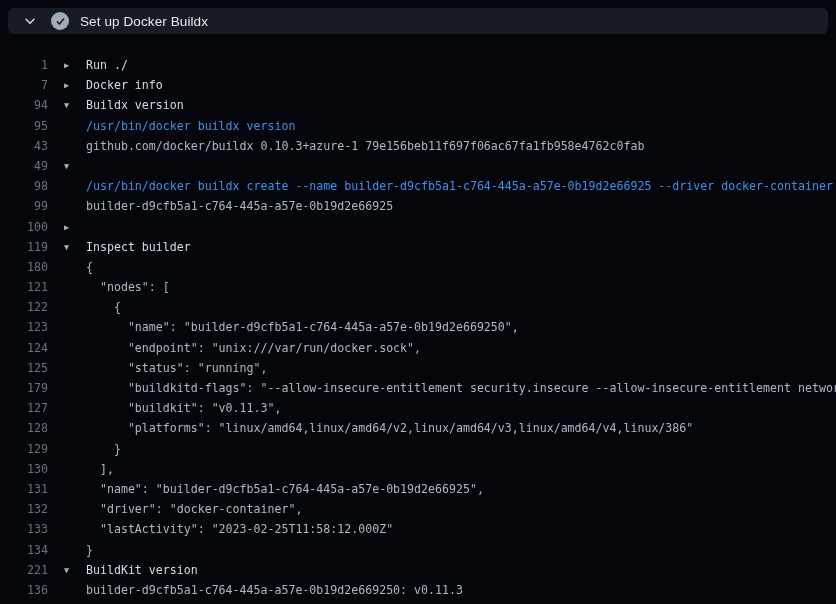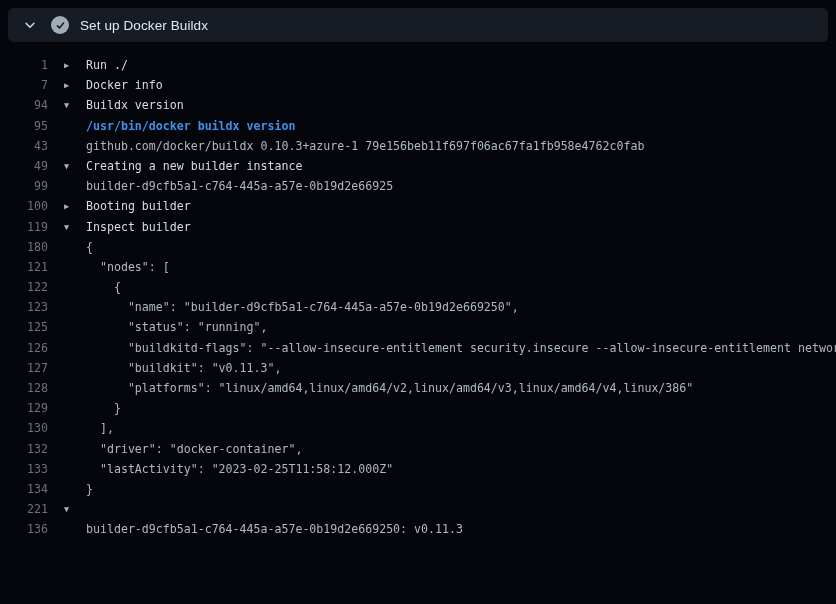--- a/index.html
+++ b/index.html
@@ -6,21 +6,21 @@
   html, body { width: 836px; height: 604px; overflow: hidden; }
   body {
     background: #04060c;
     font-family: "Liberation Sans", sans-serif;
   }
 
   
   .step-header {
     position: absolute;
     left: 8px; top: 8px;
-    width: 820px; height: 34px;
+    width: 820px; height: 26px;
     background: #171c24;
     border-radius: 6px;
     display: flex;
     align-items: center;
     padding-left: 14px;
     cursor: pointer;
   }
   .chev {
     width: 16px; height: 16px;
     display: inline-flex; align-items: center; justify-content: center;
@@ -69,21 +69,21 @@
   .arrow {
     flex: none;
     width: 16px;
     margin-left: 16px;
     font-size: 8.5px;
     color: #a7b1bb;
     text-align: left;
   }
   .txt { flex: none; white-space: pre; padding-left: 6px; }
   .txt.group { color: #d6dde5; cursor: pointer; }
-  .txt.command { color: #4090e8; font-weight: bold; }
+  .txt.command { color: #4090e8; font-weight: normal; }
   .txt.output { color: #aeb9c2; }
 </style>
 </head>
 <body>
 
 <div class="step-header">
   <span class="chev">
     <svg width="14" height="14" viewBox="0 0 16 16" fill="none">
       <path d="M3.5 6l4.5 4.5L12.5 6" stroke="currentColor" stroke-width="1.8" stroke-linecap="round" stroke-linejoin="round"></path>
     </svg>
@@ -123,34 +123,37 @@
 
   <div class="row">
     <span class="num">43</span>
     <span class="arrow"></span>
     <span class="txt output">github.com/docker/buildx 0.10.3+azure-1 79e156beb11f697f06ac67fa1fb958e4762c0fab</span>
   </div>
 
   <div class="row">
     <span class="num">49</span>
     <span class="arrow">▼</span>
-    <span class="txt group">Creating a new builder instance</span>
-  </div>
-
+  </div>
+
+  <div class="row">
+    <span class="num">98</span>
+    <span class="arrow"></span>
+    <span class="txt command">/usr/bin/docker buildx create --name builder-d9cfb5a1-c764-445a-a57e-0b19d2e66925 --driver docker-container</span>
+  </div>
 
   <div class="row">
     <span class="num">99</span>
     <span class="arrow"></span>
     <span class="txt output">builder-d9cfb5a1-c764-445a-a57e-0b19d2e66925</span>
   </div>
 
   <div class="row">
     <span class="num">100</span>
     <span class="arrow">▶</span>
-    <span class="txt group">Booting builder</span>
   </div>
 
   <div class="row">
     <span class="num">119</span>
     <span class="arrow">▼</span>
     <span class="txt group">Inspect builder</span>
   </div>
 
   <div class="row">
     <span class="num">180</span>
@@ -169,29 +172,34 @@
     <span class="arrow"></span>
     <span class="txt output">    {</span>
   </div>
 
   <div class="row">
     <span class="num">123</span>
     <span class="arrow"></span>
     <span class="txt output">      "name": "builder-d9cfb5a1-c764-445a-a57e-0b19d2e669250",</span>
   </div>
 
+  <div class="row">
+    <span class="num">124</span>
+    <span class="arrow"></span>
+    <span class="txt output">      "endpoint": "unix:///var/run/docker.sock",</span>
+  </div>
 
   <div class="row">
     <span class="num">125</span>
     <span class="arrow"></span>
     <span class="txt output">      "status": "running",</span>
   </div>
 
   <div class="row">
-    <span class="num">126</span>
+    <span class="num">179</span>
     <span class="arrow"></span>
     <span class="txt output">      "buildkitd-flags": "--allow-insecure-entitlement security.insecure --allow-insecure-entitlement network.host",</span>
   </div>
 
   <div class="row">
     <span class="num">127</span>
     <span class="arrow"></span>
     <span class="txt output">      "buildkit": "v0.11.3",</span>
   </div>
 
@@ -206,20 +214,25 @@
     <span class="arrow"></span>
     <span class="txt output">    }</span>
   </div>
 
   <div class="row">
     <span class="num">130</span>
     <span class="arrow"></span>
     <span class="txt output">  ],</span>
   </div>
 
+  <div class="row">
+    <span class="num">131</span>
+    <span class="arrow"></span>
+    <span class="txt output">  "name": "builder-d9cfb5a1-c764-445a-a57e-0b19d2e66925",</span>
+  </div>
 
   <div class="row">
     <span class="num">132</span>
     <span class="arrow"></span>
     <span class="txt output">  "driver": "docker-container",</span>
   </div>
 
   <div class="row">
     <span class="num">133</span>
     <span class="arrow"></span>
@@ -228,20 +241,21 @@
 
   <div class="row">
     <span class="num">134</span>
     <span class="arrow"></span>
     <span class="txt output">}</span>
   </div>
 
   <div class="row">
     <span class="num">221</span>
     <span class="arrow">▼</span>
+    <span class="txt group">BuildKit version</span>
   </div>
 
   <div class="row">
     <span class="num">136</span>
     <span class="arrow"></span>
     <span class="txt output">builder-d9cfb5a1-c764-445a-a57e-0b19d2e669250: v0.11.3</span>
   </div>
 </div>
 
 </body></html>

